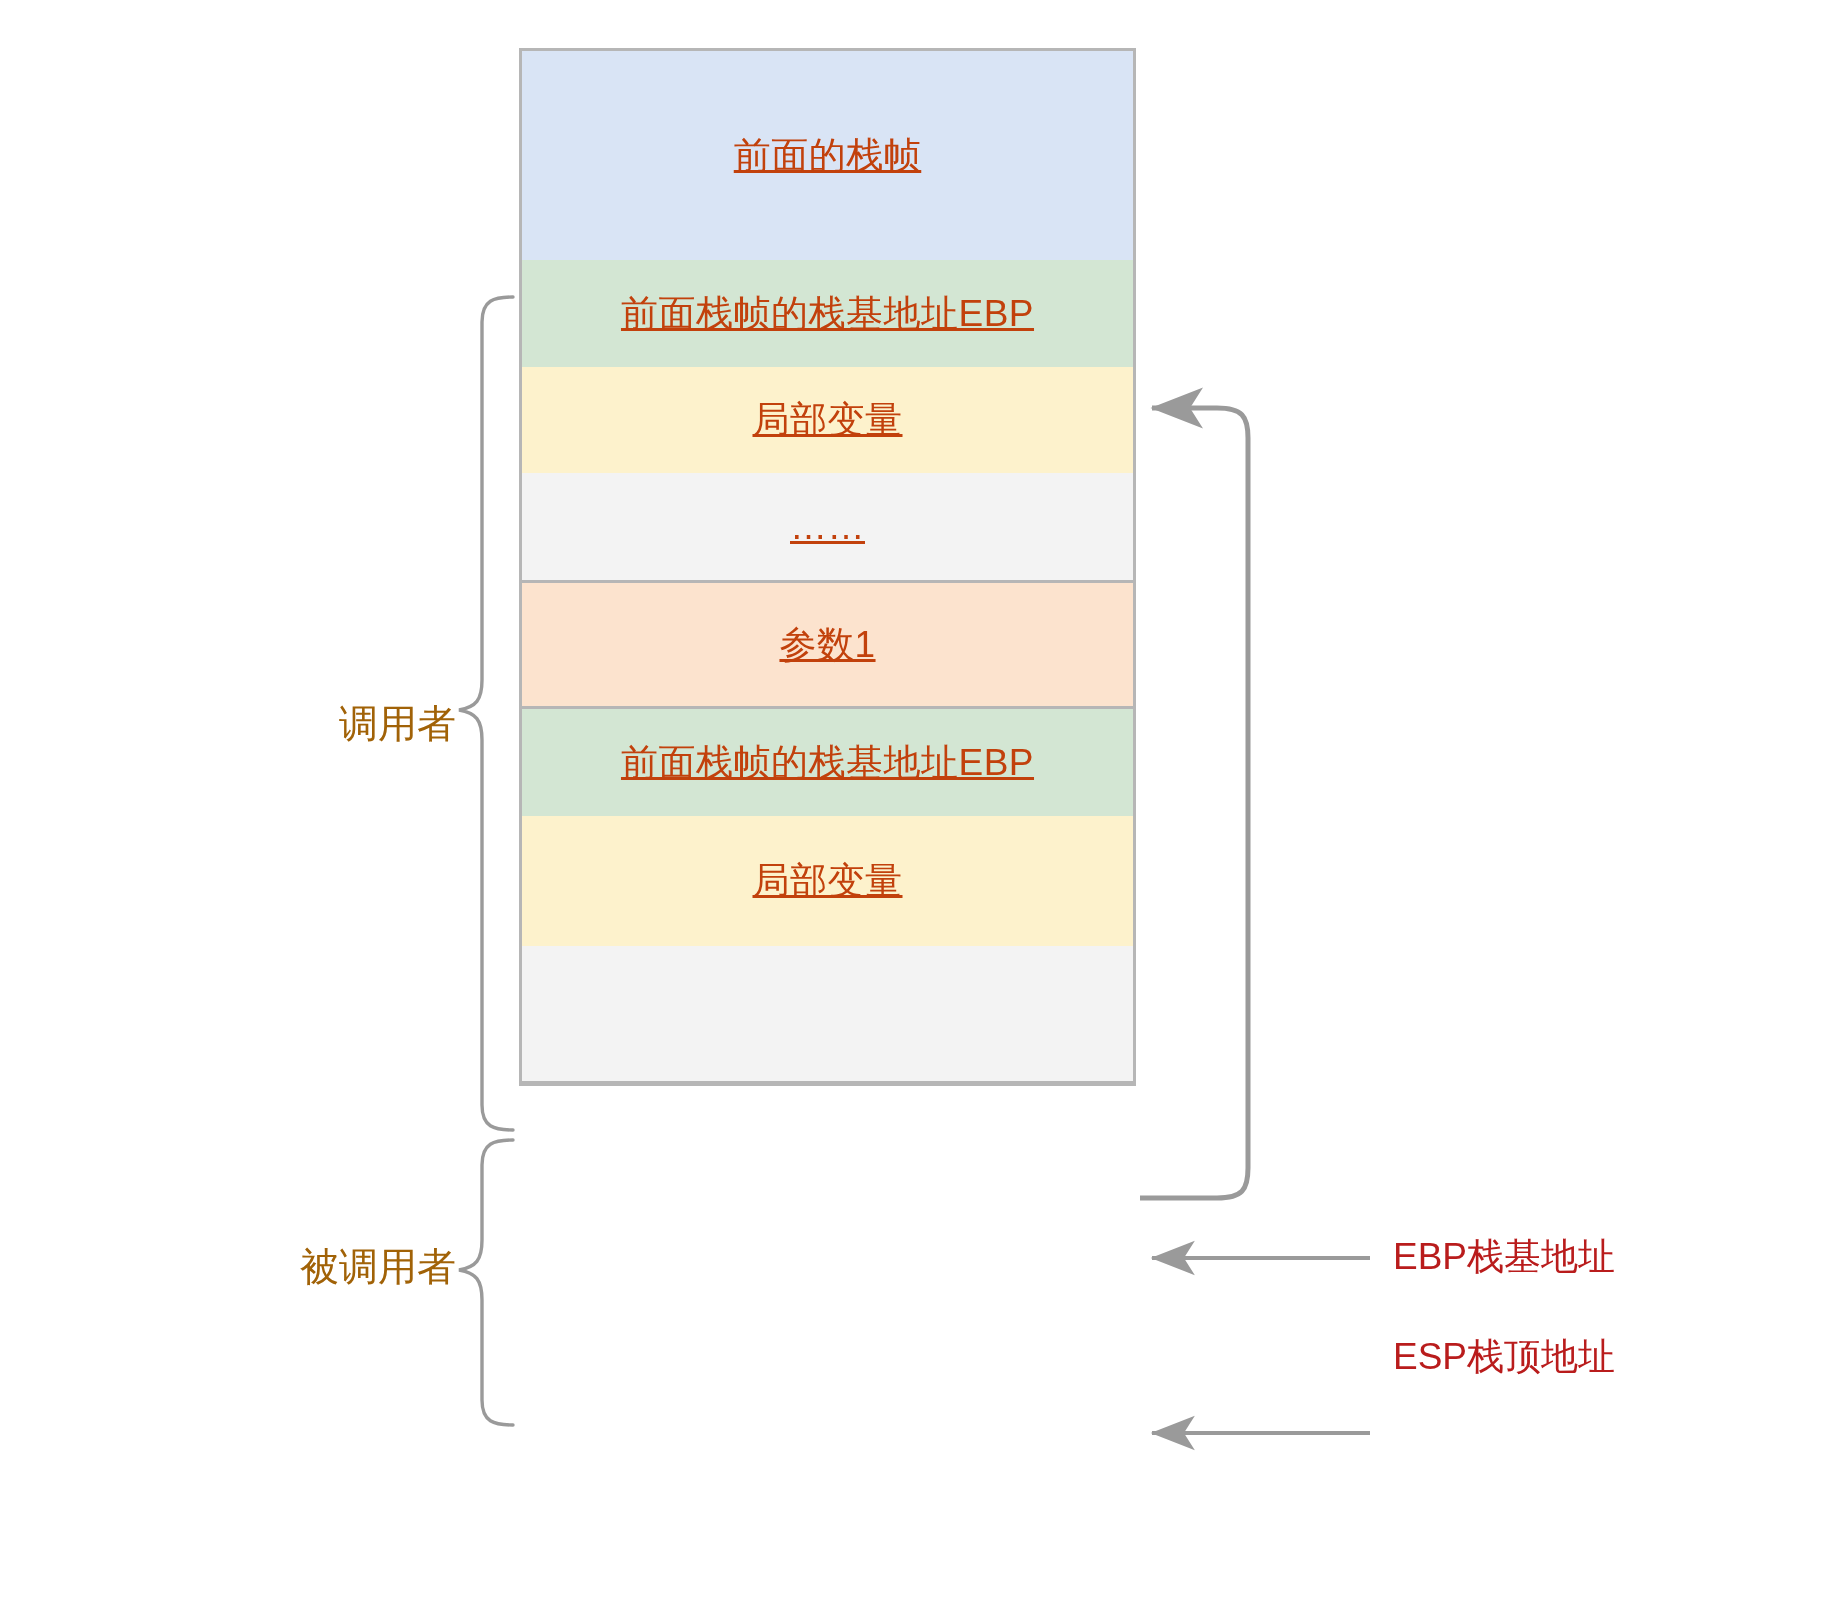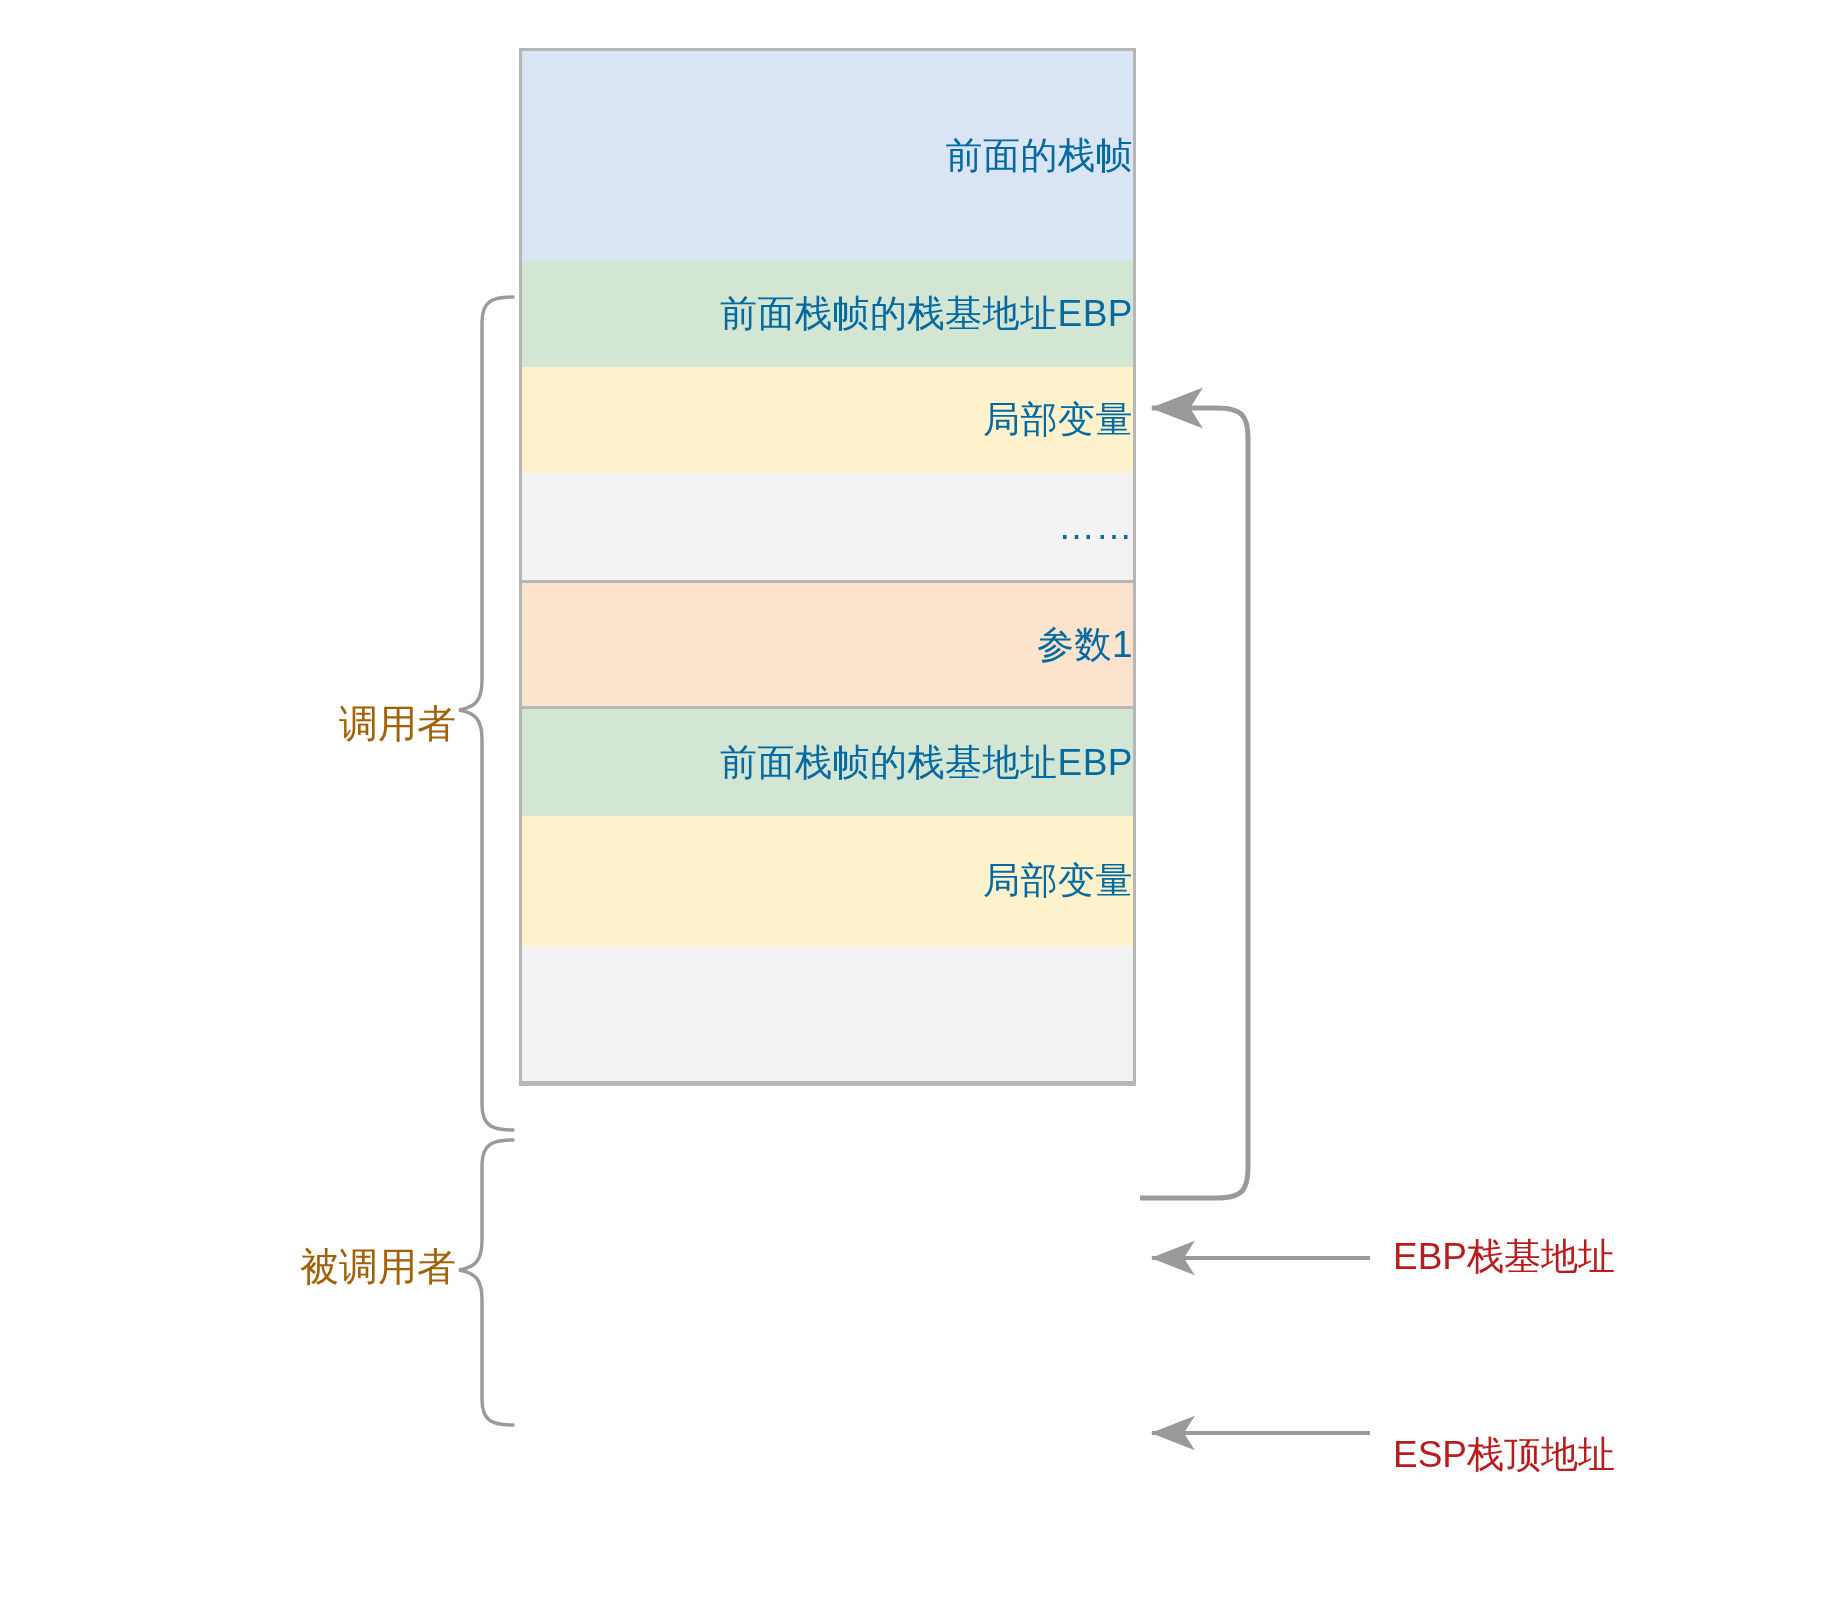--- a/index.html
+++ b/index.html
@@ -29,27 +29,28 @@
     top: 48px;
     width: 617px;
     box-sizing: border-box;
   }
 
   .row {
     position: relative;
     box-sizing: border-box;
     display: flex;
     align-items: center;
-    justify-content: flex-end;
-    color: #0369a1;
+    justify-content: center;
+    color: #c2410c;
     font-size: 37px;
     letter-spacing: 0.5px;
     border-left: 3px solid #b6b6b6;
     border-right: 3px solid #b6b6b6;
     white-space: nowrap;
+    text-decoration: underline;
   }
   .row.top-edge { border-top: 3px solid #b6b6b6; }
   .row.bot-edge { border-bottom: 5px solid #b6b6b6; }
   .row.sep-top  { border-top: 3px solid #b6b6b6; }
 
   .row .label { pointer-events:none; }
 
   
   .callout-text {
     position: absolute;
@@ -119,21 +120,21 @@
     </div>
 
   </div>
 
   <div class="brace-label" style="left:256px; top:697px; width:200px;">调用者</div>
 
   <div class="brace-label" style="left:216px; top:1240px; width:240px;font-family:Liberation Mono, monospace;">被调用者</div>
 
   <div class="callout-text" style="left:1393px; top:1232px;">EBP栈基地址</div>
 
-  <div class="callout-text" style="left:1393px; top:1430px;">ESP栈顶地址</div>
+  <div class="callout-text" style="left:1393px; top:1332px;">ESP栈顶地址</div>
 
   <svg class="overlay" viewBox="0 0 1846 1619">
 
     <defs>
       <marker id="arrowhead" markerWidth="11" markerHeight="9" refX="10.2" refY="4.5" orient="auto" markerUnits="strokeWidth">
         <path d="M10.5,4.5 L0,0.4 L2.6,4.5 L0,8.6 Z" fill="#9a9a9a"></path>
       </marker>
     </defs>
 
     <path d="M 513,297

